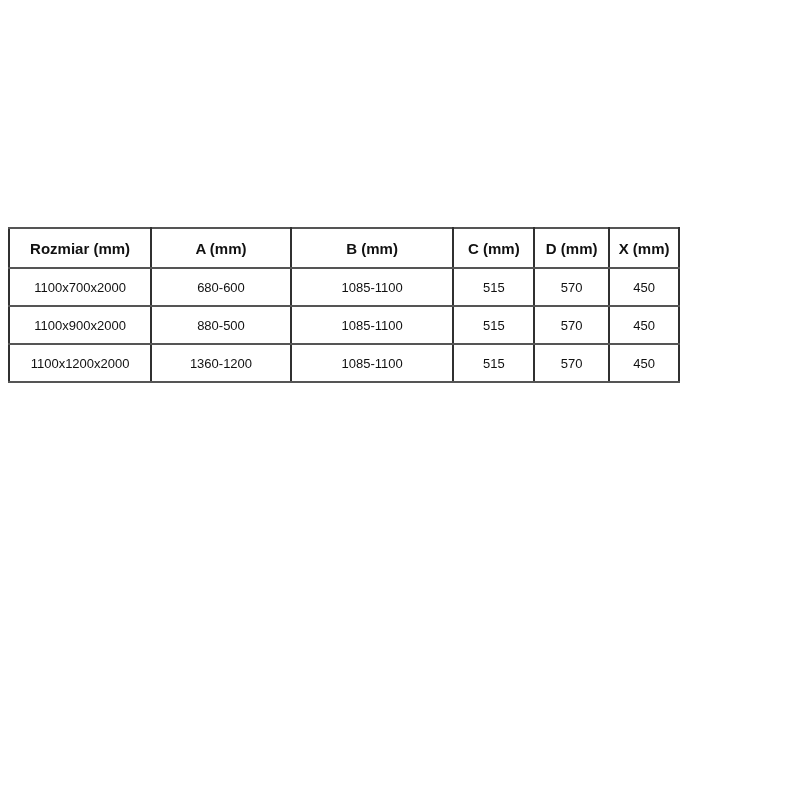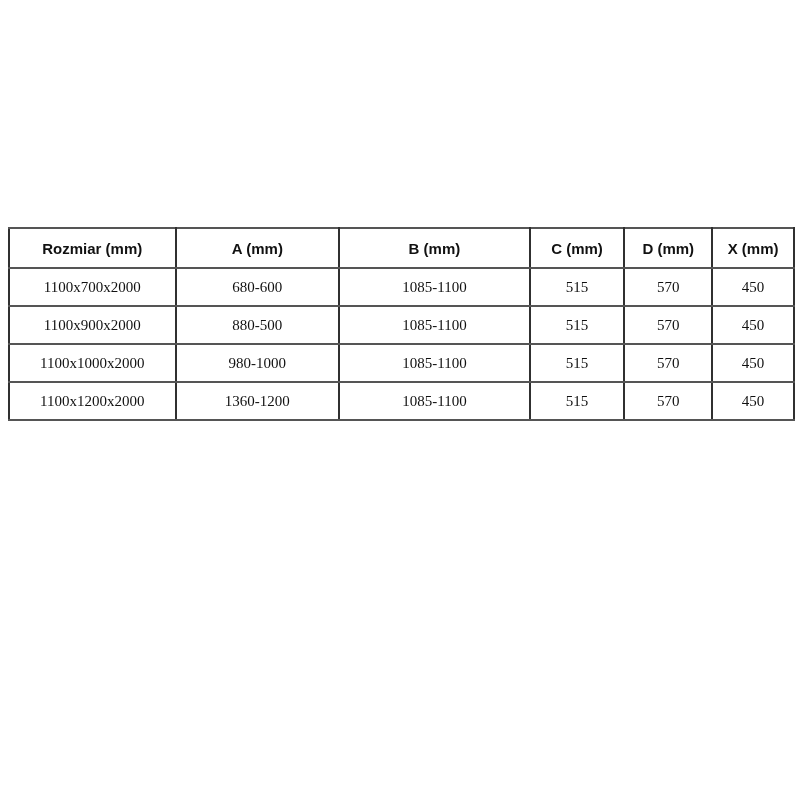--- a/index.html
+++ b/index.html
@@ -14,21 +14,21 @@
     position: relative;
     width: 800px;
     height: 800px;
     background: #ffffff;
     overflow: hidden;
   }
   table.spec-table {
     position: absolute;
     left: 8px;
     top: 227px;
-    width: 787px;
+    width: 672px;
     border-collapse: collapse;
     table-layout: fixed;
     background: #ffffff;
     border: 2px solid #303030;
   }
   table.spec-table th,
   table.spec-table td {
     border-left: 2px solid #303030;
     border-right: 2px solid #303030;
     border-top: 2px solid #555555;
@@ -41,23 +41,22 @@
     white-space: nowrap;
     overflow: hidden;
   }
   table.spec-table th {
     height: 38px;
     font-size: 15px;
     font-weight: bold;
   }
   table.spec-table td {
     height: 36px;
-    font-size: 15px;
+    font-size: 13px;
     font-weight: normal;
-    font-family: Liberation Serif, serif;
   }
 </style>
 </head>
 <body>
 
 <div class="page">
   <table class="spec-table">
     <colgroup>
         <col style="width: 21.22%;">
         <col style="width: 20.84%;">
@@ -87,28 +86,20 @@
         </tr>
         <tr>
           <td>1100x900x2000</td>
           <td>880-500</td>
           <td>1085-1100</td>
           <td>515</td>
           <td>570</td>
           <td>450</td>
         </tr>
         <tr>
-          <td>1100x1000x2000</td>
-          <td>980-1000</td>
-          <td>1085-1100</td>
-          <td>515</td>
-          <td>570</td>
-          <td>450</td>
-        </tr>
-        <tr>
           <td>1100x1200x2000</td>
           <td>1360-1200</td>
           <td>1085-1100</td>
           <td>515</td>
           <td>570</td>
           <td>450</td>
         </tr>
       </tbody>
   </table>
 </div>

